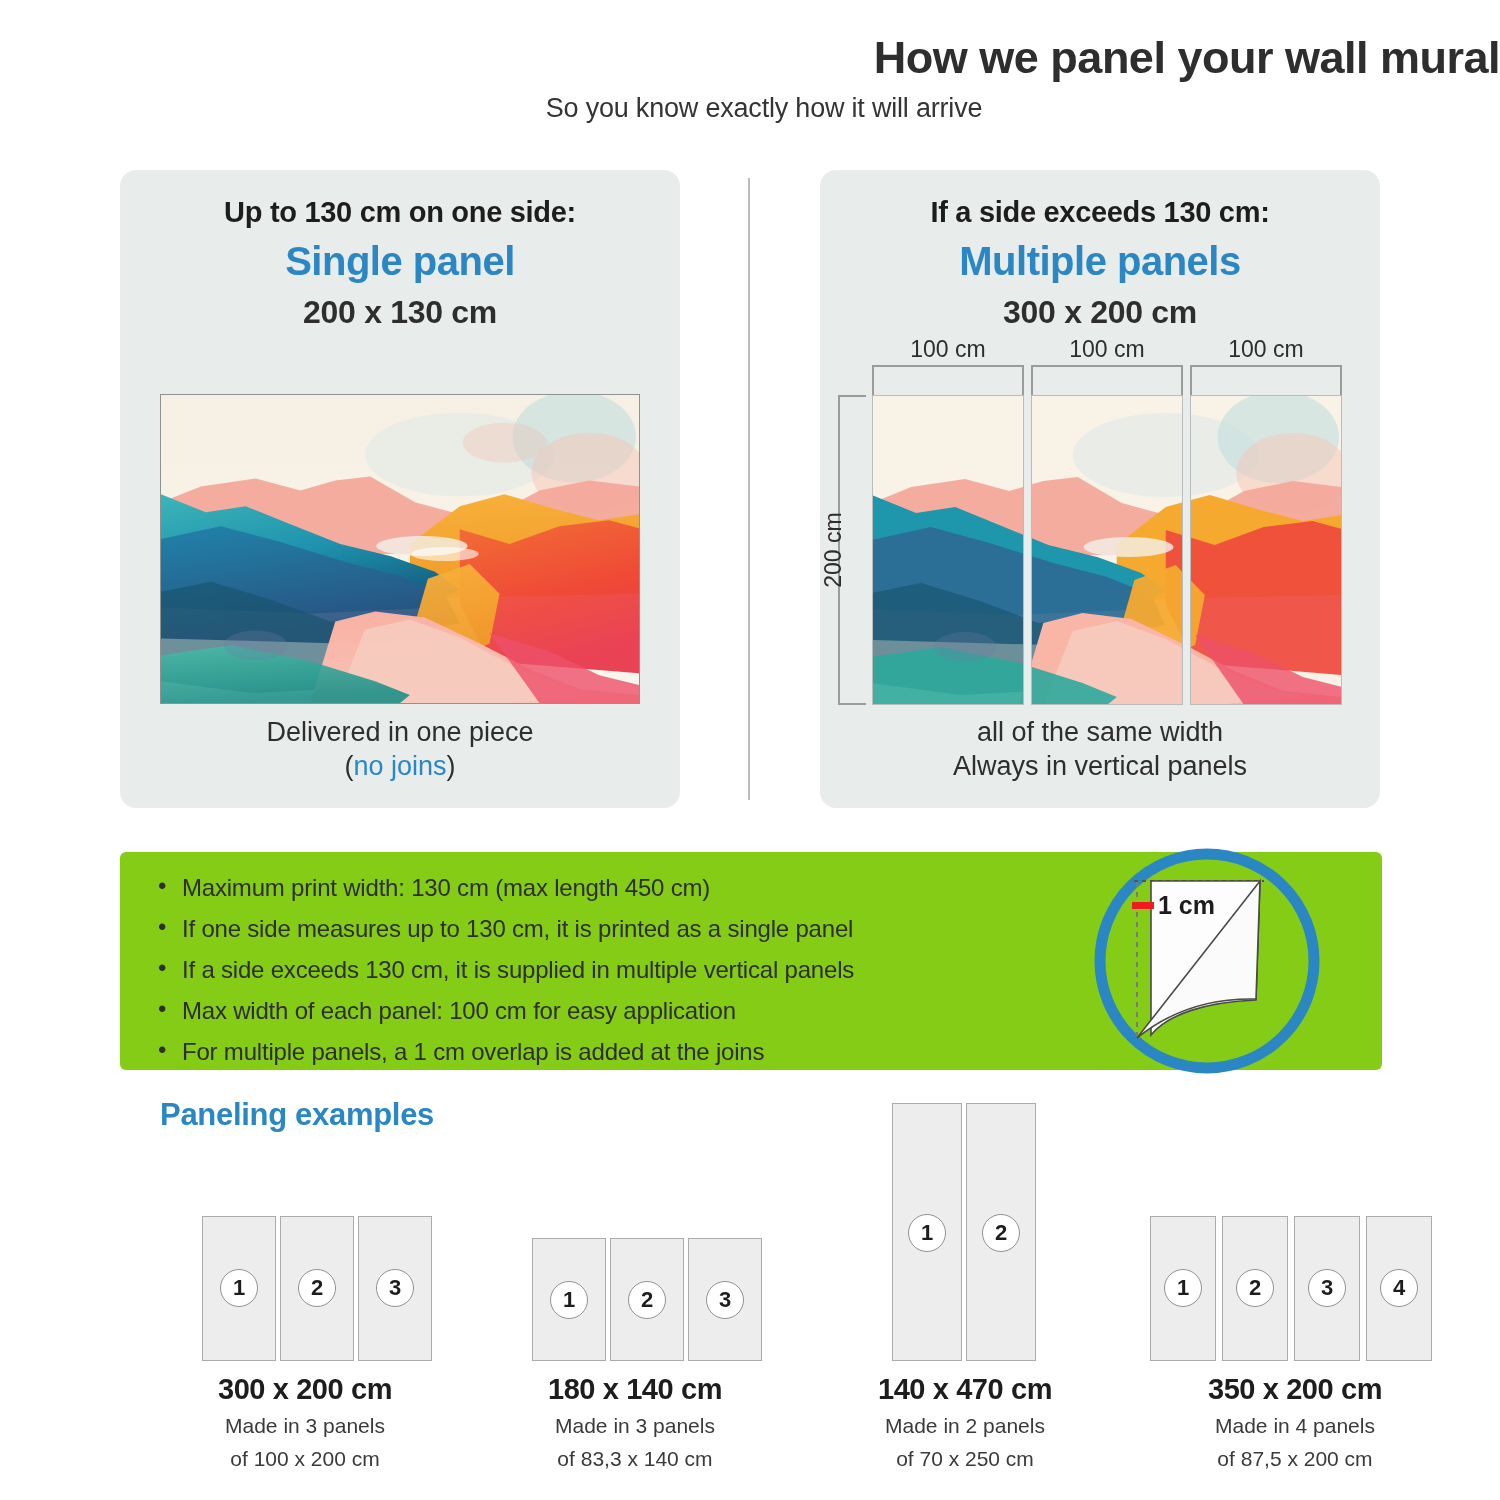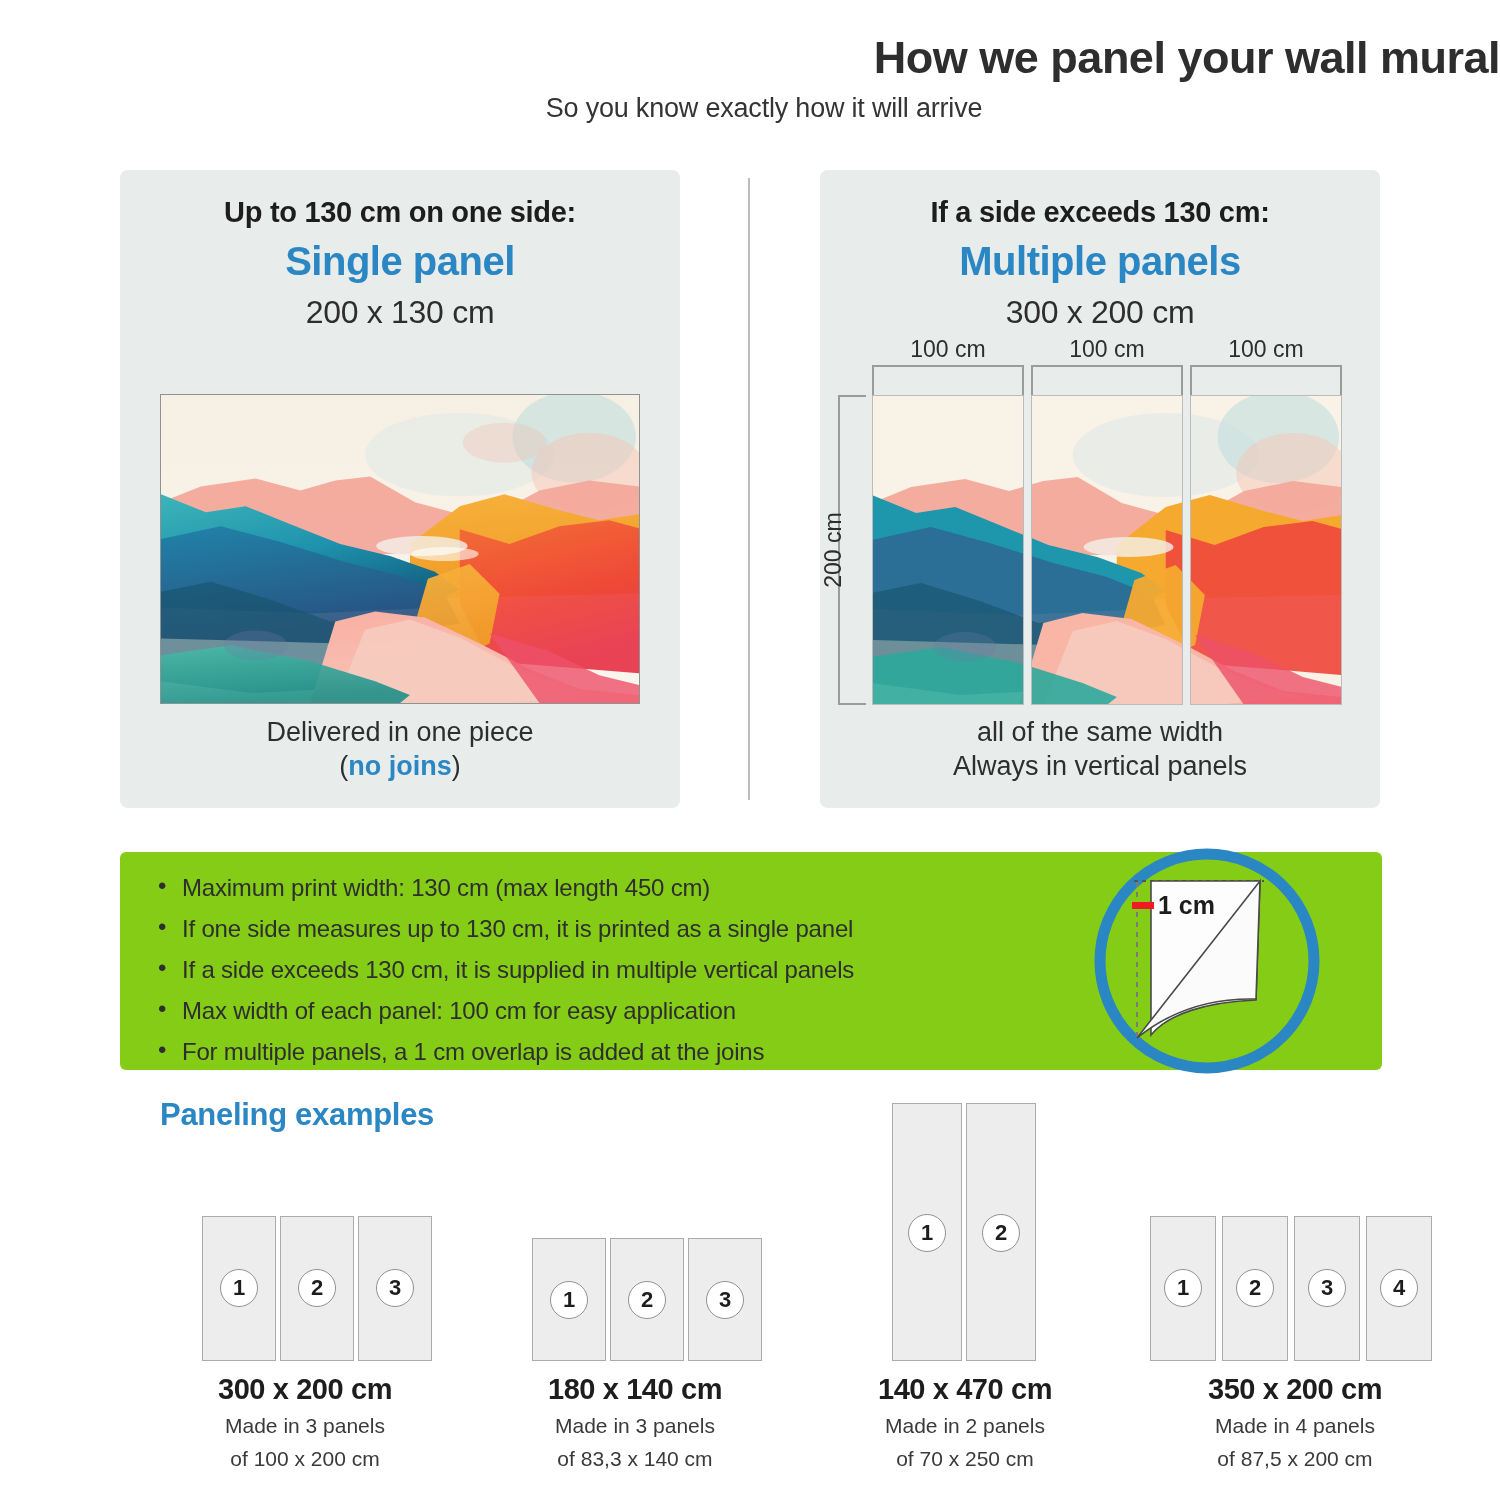--- a/index.html
+++ b/index.html
@@ -20,46 +20,46 @@
   }
   .header h2 {
     font-size: 27px; font-weight: normal; color: #343434;
     margin-top: 10px; letter-spacing: -0.2px; padding-left: 28px;
   }
 
   
   .cards { position: absolute; top: 170px; left: 0; width: 1500px; height: 640px; }
   .card {
     position: absolute; top: 0; height: 638px;
-    background: #e8ecea; border-radius: 8px;
+    background: #e8ecea; border-radius: 16px;
     display: flex; flex-direction: column; align-items: center;
   }
   .card.left  { left: 120px;  width: 560px; }
   .card.right { left: 820px;  width: 560px; }
   .divider {
     position: absolute; left: 748px; top: 8px;
     width: 2px; height: 622px; background: #bcbcbc;
   }
   .card-title {
     margin-top: 26px; font-size: 29px; font-weight: bold;
     color: #1d1d1d; letter-spacing: -0.3px;
   }
   .card-accent {
     margin-top: 10px; font-size: 40px; font-weight: bold;
     color: #2b87c4; letter-spacing: -0.5px;
   }
   .card-size {
-    margin-top: 10px; font-size: 32px; font-weight: normal;
+    margin-top: 10px; font-size: 32px; font-weight: bold;
     color: #2e2e2e; letter-spacing: -0.3px;
   }
   .card-caption {
     position: absolute; bottom: 24px; left: 0; width: 100%;
     text-align: center; font-size: 27px; line-height: 1.28; color: #2e2e2e;
   }
-  .card-caption .hl { color: #2b87c4; font-weight: bold; }
+  .card-caption .hl { color: #2b87c4; font-weight: normal; }
 
   
   .art { position: relative; overflow: hidden; background: #f7f1e6; }
 
   .single-art {
     position: absolute; top: 224px; left: 40px;
     width: 480px; height: 310px; border: 1px solid #8d9292;
   }
 
   

